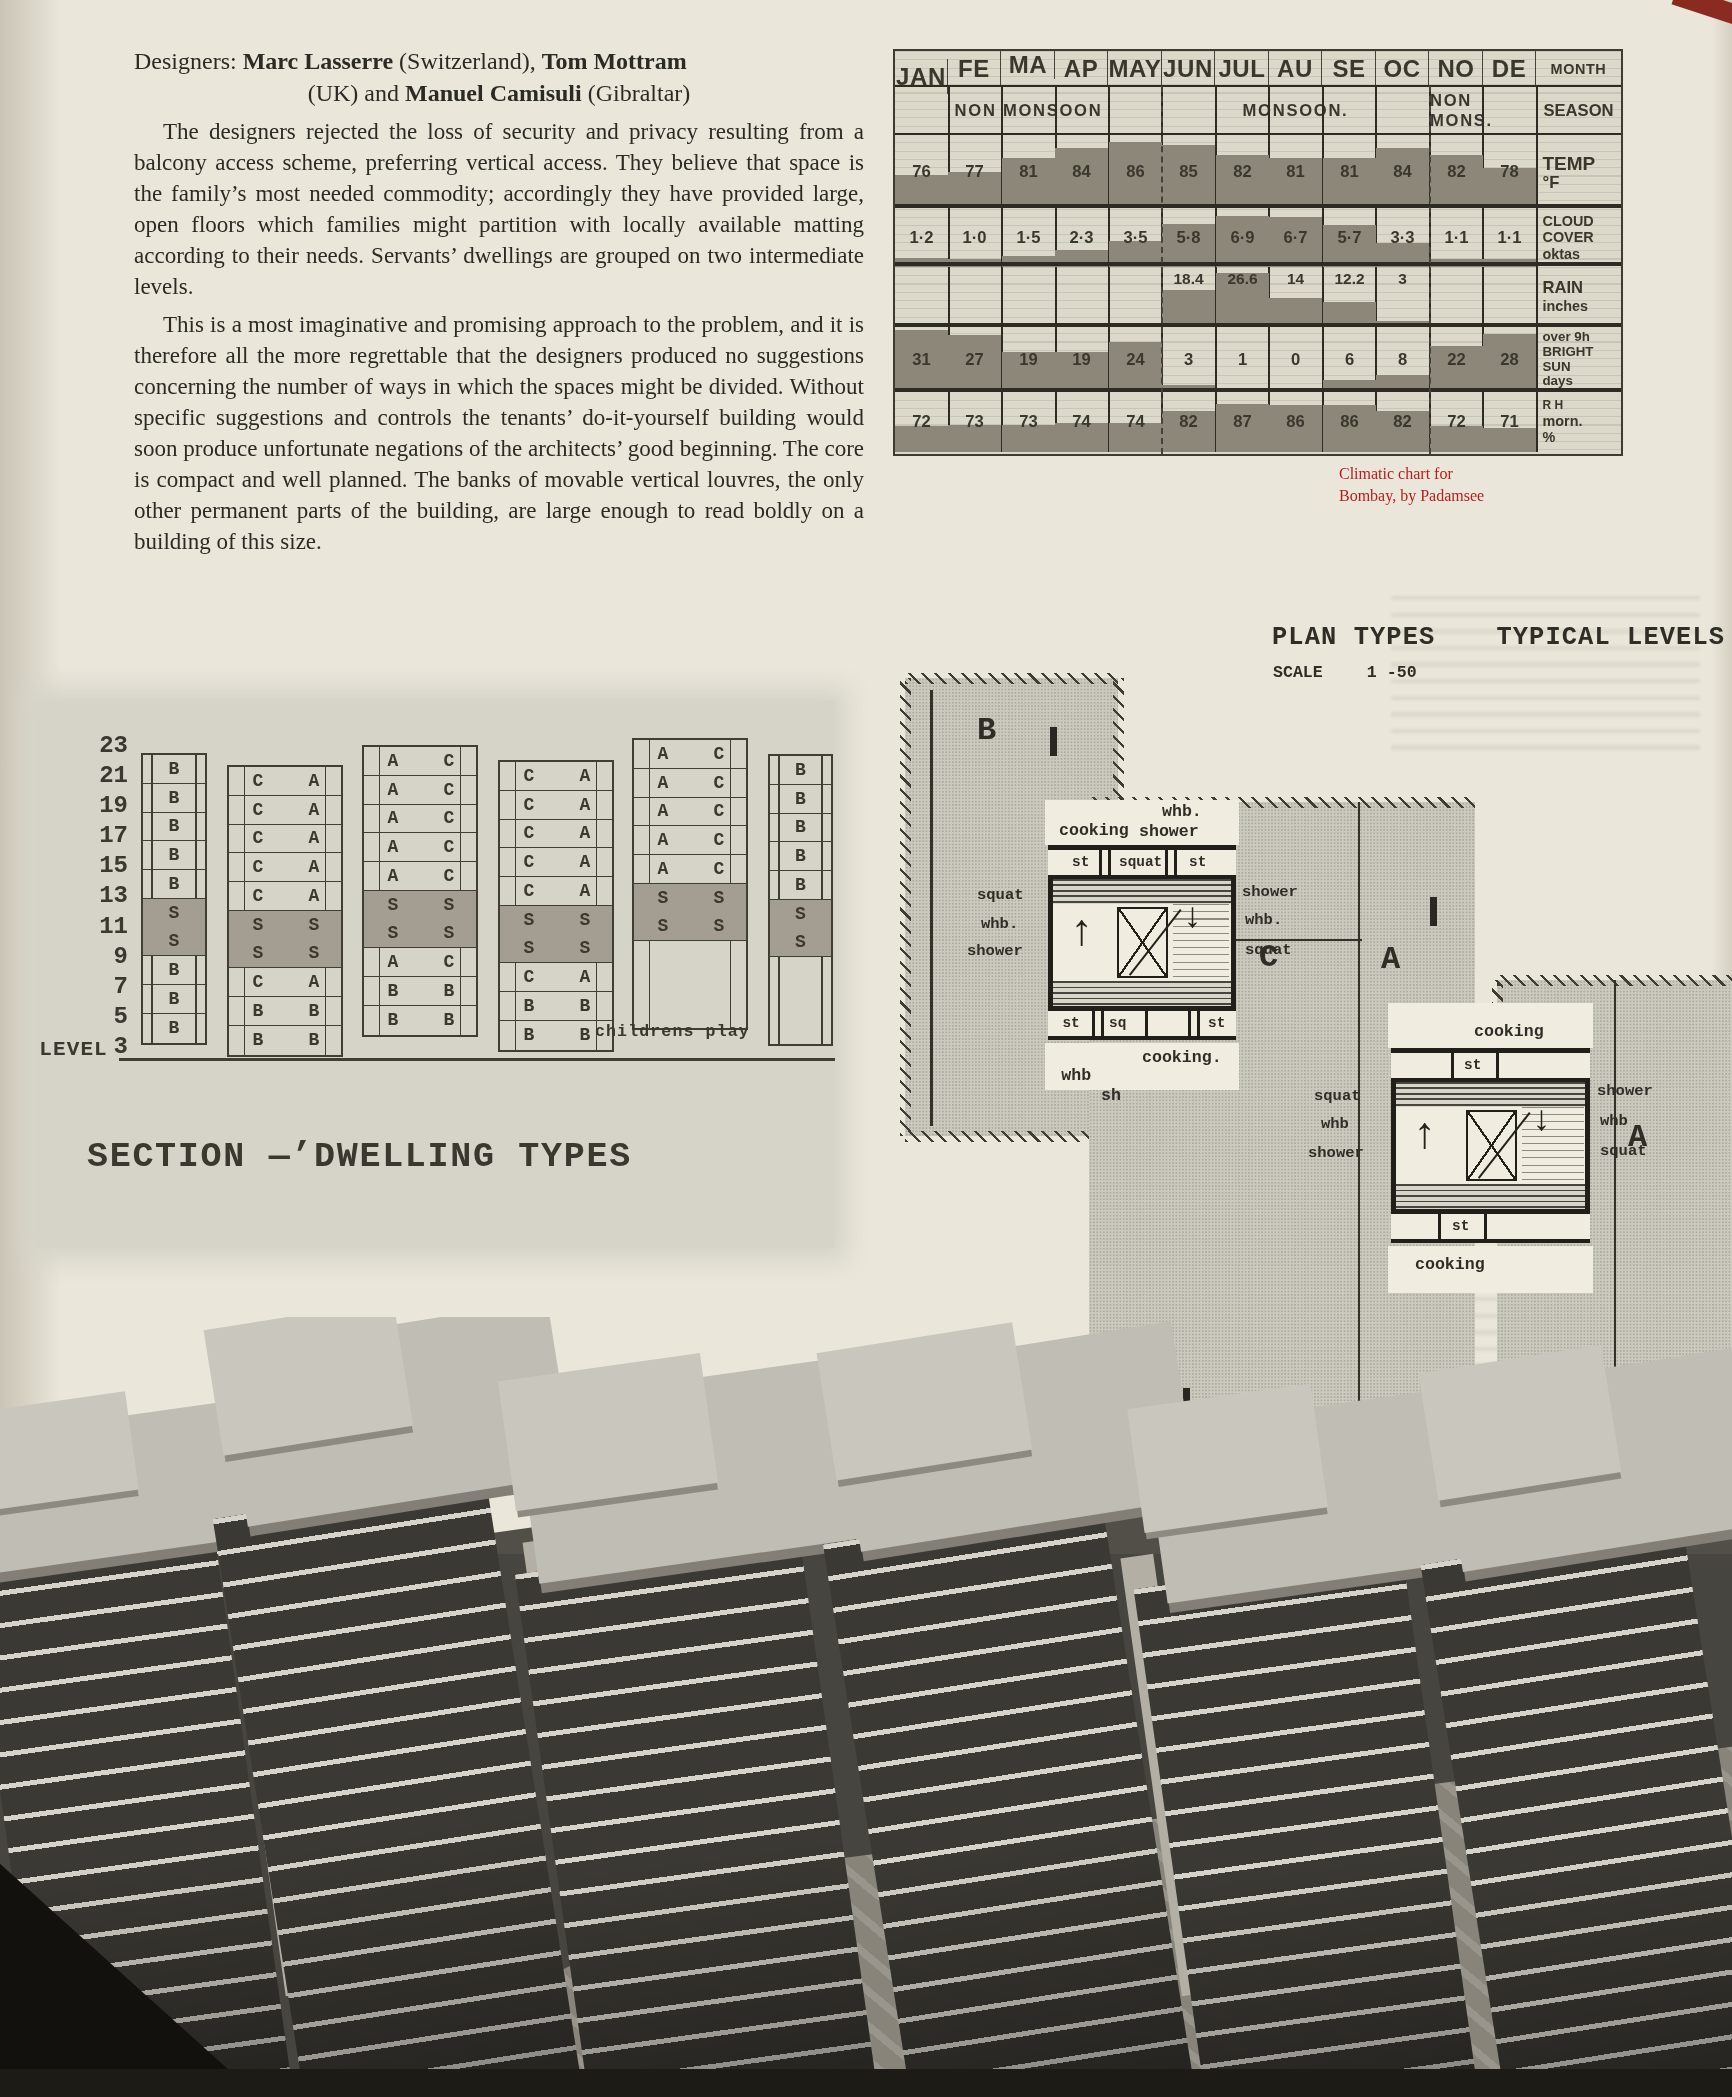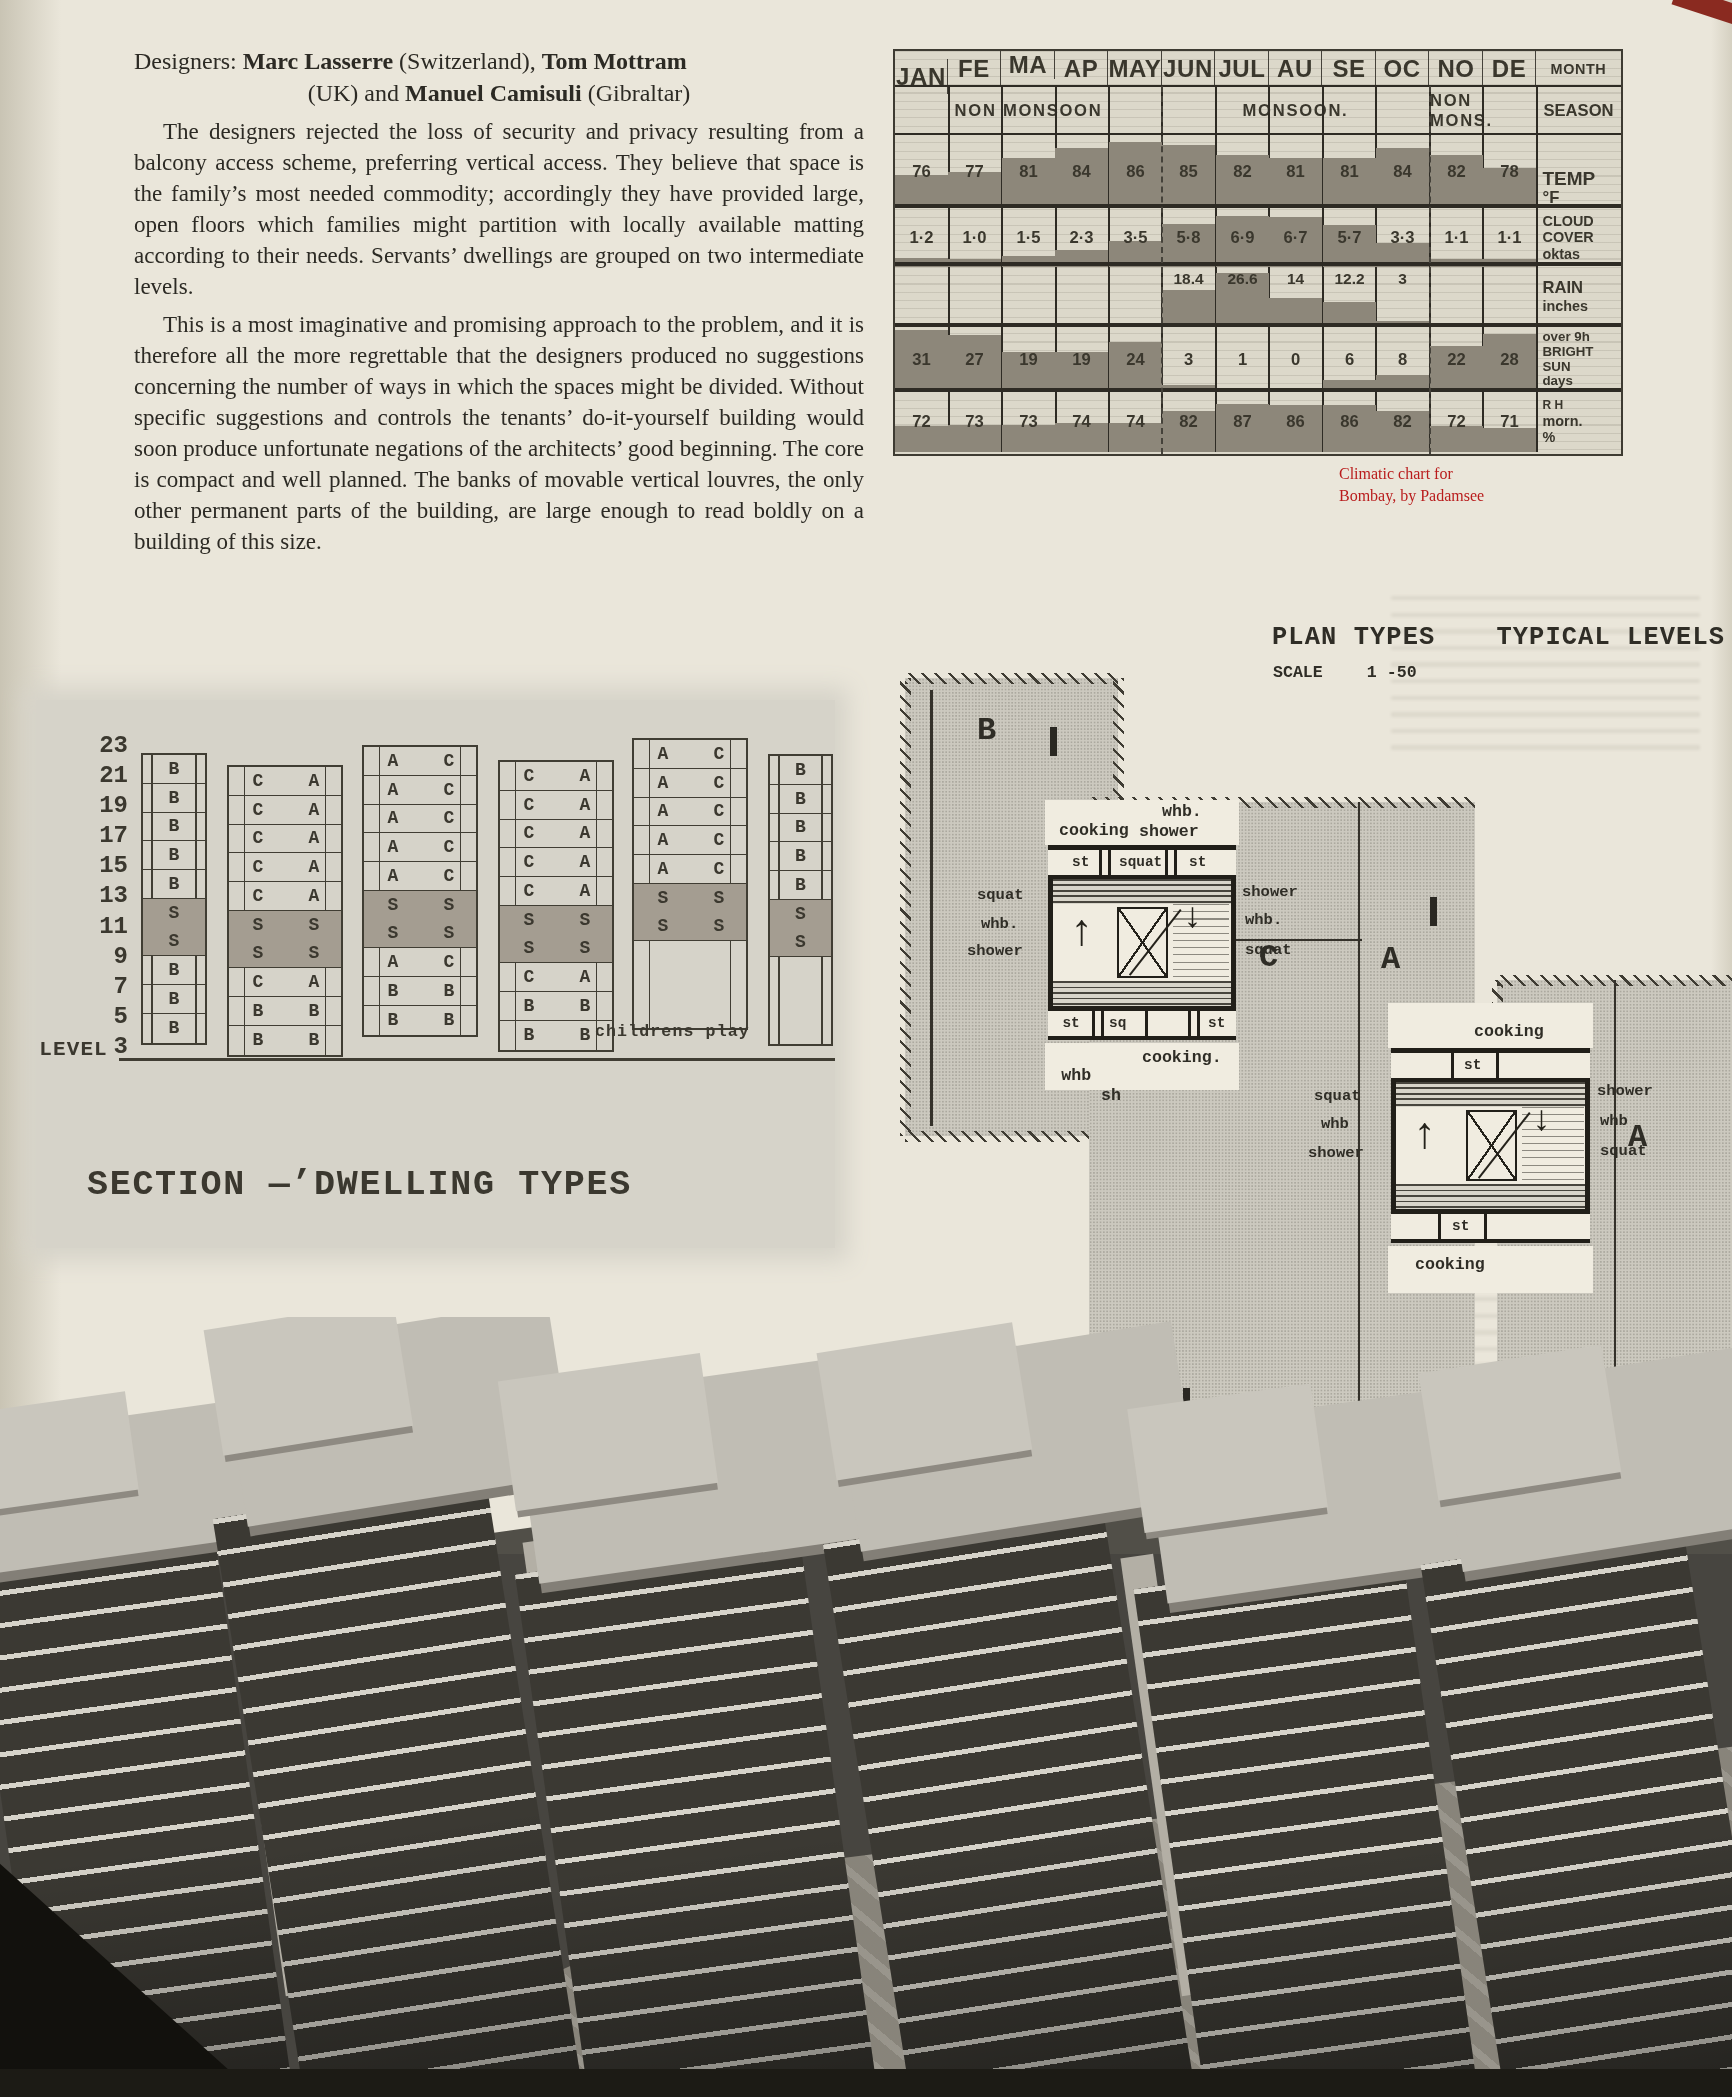--- a/index.html
+++ b/index.html
@@ -43,21 +43,21 @@
   .levels div{position:absolute;width:72px;text-align:right;font-size:24px;font-weight:bold;}
   .level-label{position:absolute;left:3.3px;top:338px;font-size:21px;font-weight:bold;letter-spacing:1.1px;}
   .tower{position:absolute;border:2.2px solid #403d33;box-sizing:border-box;}
   .tower .vl{position:absolute;top:0;bottom:0;width:1.7px;background:#403d33;}
   .trow{position:absolute;left:0;right:0;box-sizing:border-box;border-bottom:1.7px solid #403d33;}
   .trow.last,.trow.open{border-bottom:none;}
   .trow.shaded{background:#a49d91;}
   .trow span{position:absolute;top:50%;transform:translateY(-50%);font-size:18px;font-weight:bold;}
   .ground{position:absolute;left:83px;right:0;top:358px;height:2.8px;background:#403d33;}
   .childrens{position:absolute;left:559px;top:322px;font-size:16.6px;font-weight:bold;letter-spacing:1.1px;}
-  .sec-title{position:absolute;left:51px;top:465px;font-size:35px;font-weight:bold;letter-spacing:1.7px;}
+  .sec-title{position:absolute;left:51px;top:437px;font-size:35px;font-weight:bold;letter-spacing:1.7px;}
   
   .plan{position:absolute;left:0;top:0;width:1733px;height:2097px;pointer-events:none;
      font-family:"Liberation Mono",monospace;color:#2f2d26;}
   .plan-title{position:absolute;left:1272px;top:623px;font-size:25.4px;font-weight:bold;letter-spacing:1.1px;}
   .plan-title .gap{display:inline-block;width:61px;}
   .plan-scale{position:absolute;left:1273px;top:663px;font-size:16.6px;font-weight:bold;}
   .plan-scale .gap2{display:inline-block;width:44px;}
   .plate{position:absolute;background-color:#ccc9bf;
      background-image:radial-gradient(rgba(58,55,46,.22) 0.7px,rgba(0,0,0,0) 0.7px);
      background-size:3.3px 3.3px;}
@@ -179,21 +179,21 @@
         </div>
         <div class="c-cell" style="left: 481px; top: 84px; width: 53px; height: 73px; border-right: none; background-image: linear-gradient(to top, rgb(141, 135, 122) 82%, rgba(0, 0, 0, 0) 82%);">
           <span>84</span>
         </div>
         <div class="c-cell" style="left: 535px; top: 84px; width: 53px; height: 73px; border-right: none; background-image: linear-gradient(to top, rgb(141, 135, 122) 73%, rgba(0, 0, 0, 0) 73%);">
           <span>82</span>
         </div>
         <div class="c-cell" style="left: 588px; top: 84px; width: 53px; height: 73px; border-right: none; background-image: linear-gradient(to top, rgb(141, 135, 122) 55%, rgba(0, 0, 0, 0) 55%);">
           <span>78</span>
         </div>
-        <div class="c-label" style="left: 642px; top: 100px; width: 95px; height: 73px;">
+        <div class="c-label" style="left: 642px; top: 85px; width: 95px; height: 73px;">
           <div style="font-size: 19px;">TEMP</div>
           <div style="font-size: 16.6px;">°F</div>
         </div>
         <div class="rowline" style="top: 153px; height: 3.9px;"></div>
         <div class="c-cell" style="left: 0px; top: 157px; width: 53px; height: 59px; border-right: none; background-image: linear-gradient(to top, rgb(141, 135, 122) 15%, rgba(0, 0, 0, 0) 15%);">
           <span>1·2</span>
         </div>
         <div class="c-cell" style="left: 53px; top: 157px; width: 53px; height: 59px; border-right: none; background-image: linear-gradient(to top, rgb(141, 135, 122) 13%, rgba(0, 0, 0, 0) 13%);">
           <span>1·0</span>
         </div>

